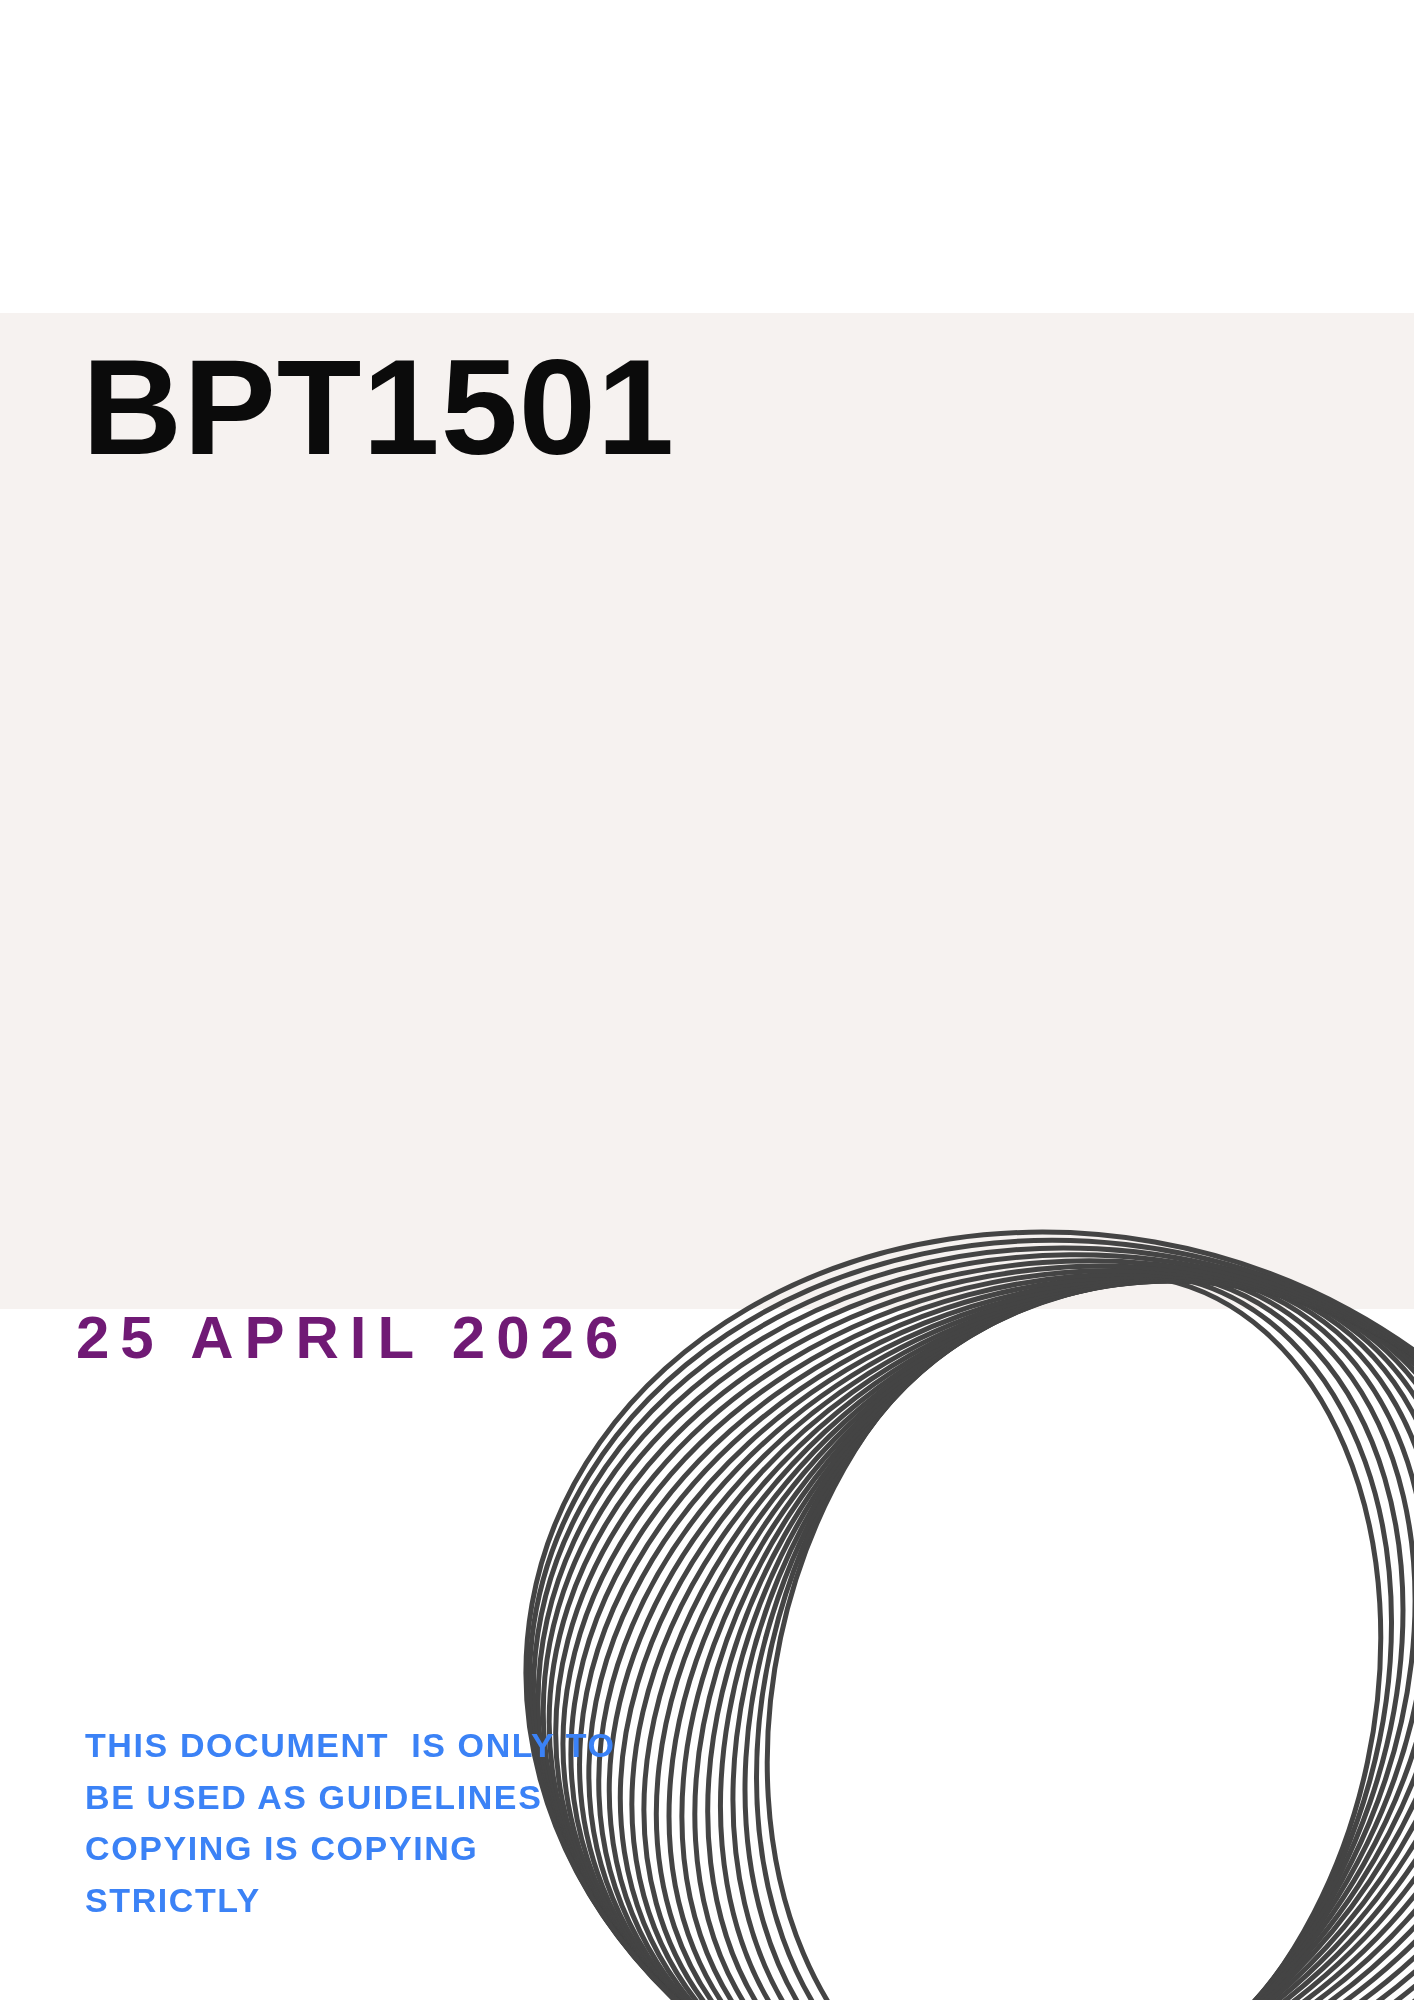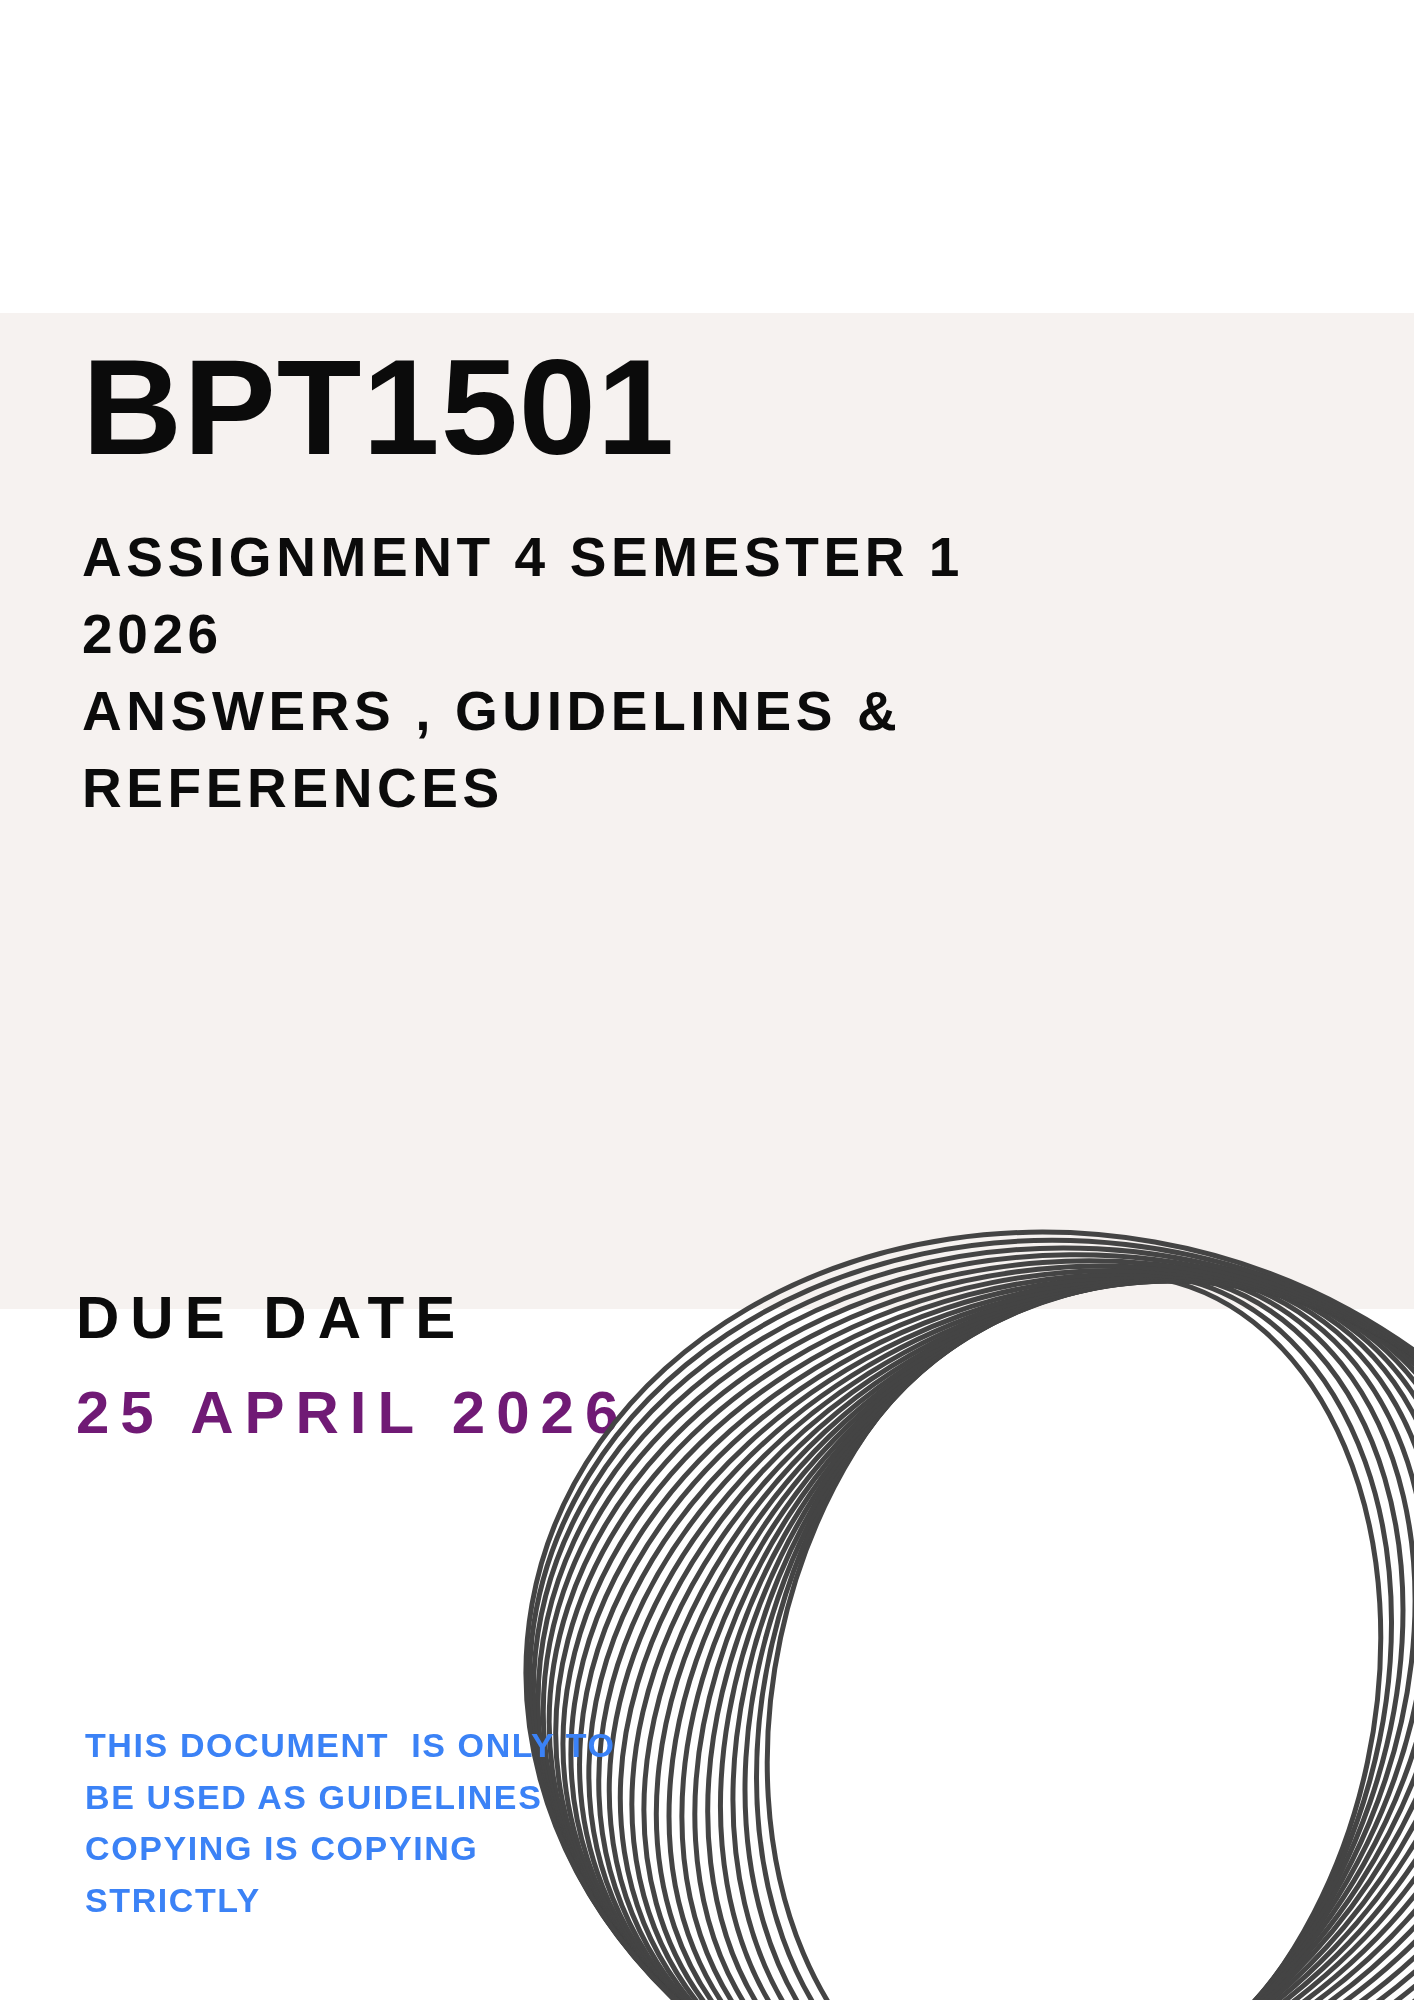--- a/index.html
+++ b/index.html
@@ -123,31 +123,24 @@
 </style>
 </head>
 <body>
 
 <div id="page">
 
   <div class="band">
     <div class="band-inner">
       <div class="course-code">BPT1501</div>
 
-      <div class="subtitle-block">
-        <div class="subtitle-line">ASSIGNMENT 4 SEMESTER 1</div>
-        <div class="subtitle-line">2026</div>
-        <div class="subtitle-line">ANSWERS , GUIDELINES &amp;</div>
-        <div class="subtitle-line">REFERENCES</div>
-      </div>
     </div>
   </div>
 
   <div class="due-block">
-    <div class="due-label">DUE DATE</div>
     <div class="due-value">25 APRIL 2026</div>
   </div>
 
   <div class="disclaimer">
     <div class="disclaimer-line">THIS DOCUMENT  IS ONLY TO</div>
     <div class="disclaimer-line">BE USED AS GUIDELINES</div>
     <div class="disclaimer-line">COPYING IS COPYING</div>
     <div class="disclaimer-line">STRICTLY</div>
   </div>
 

